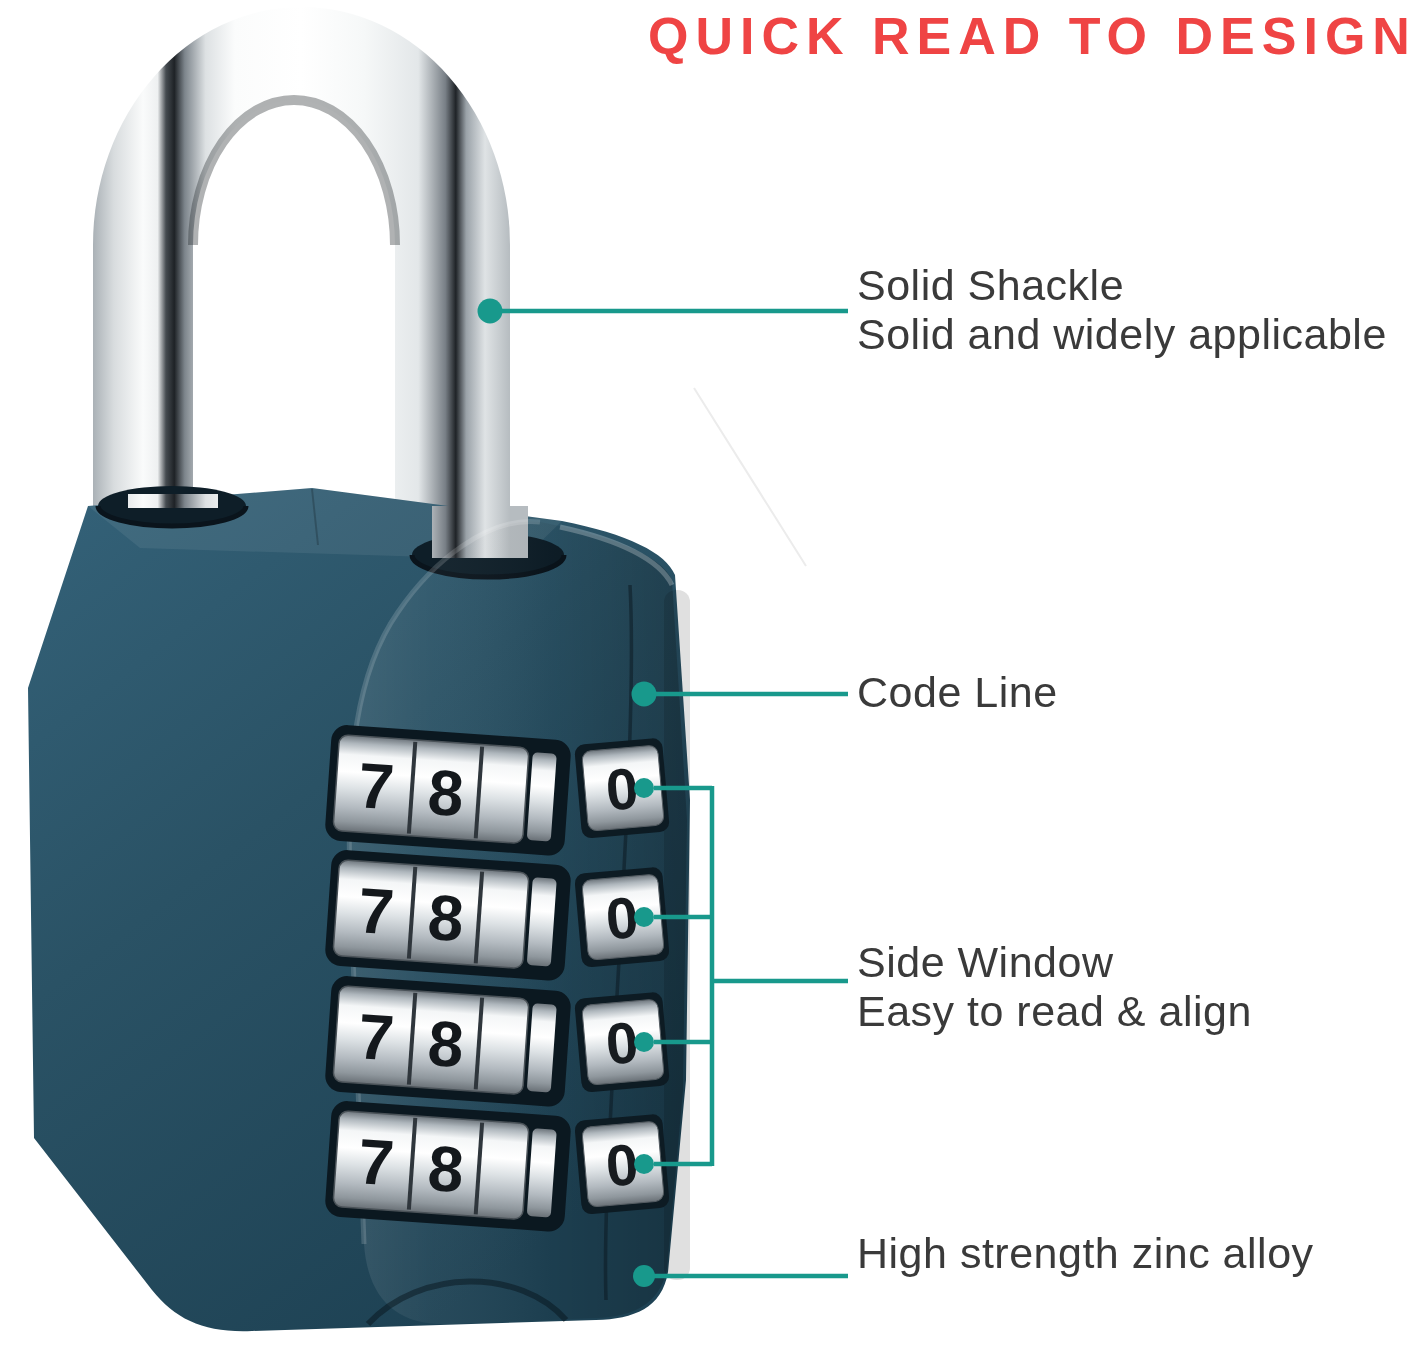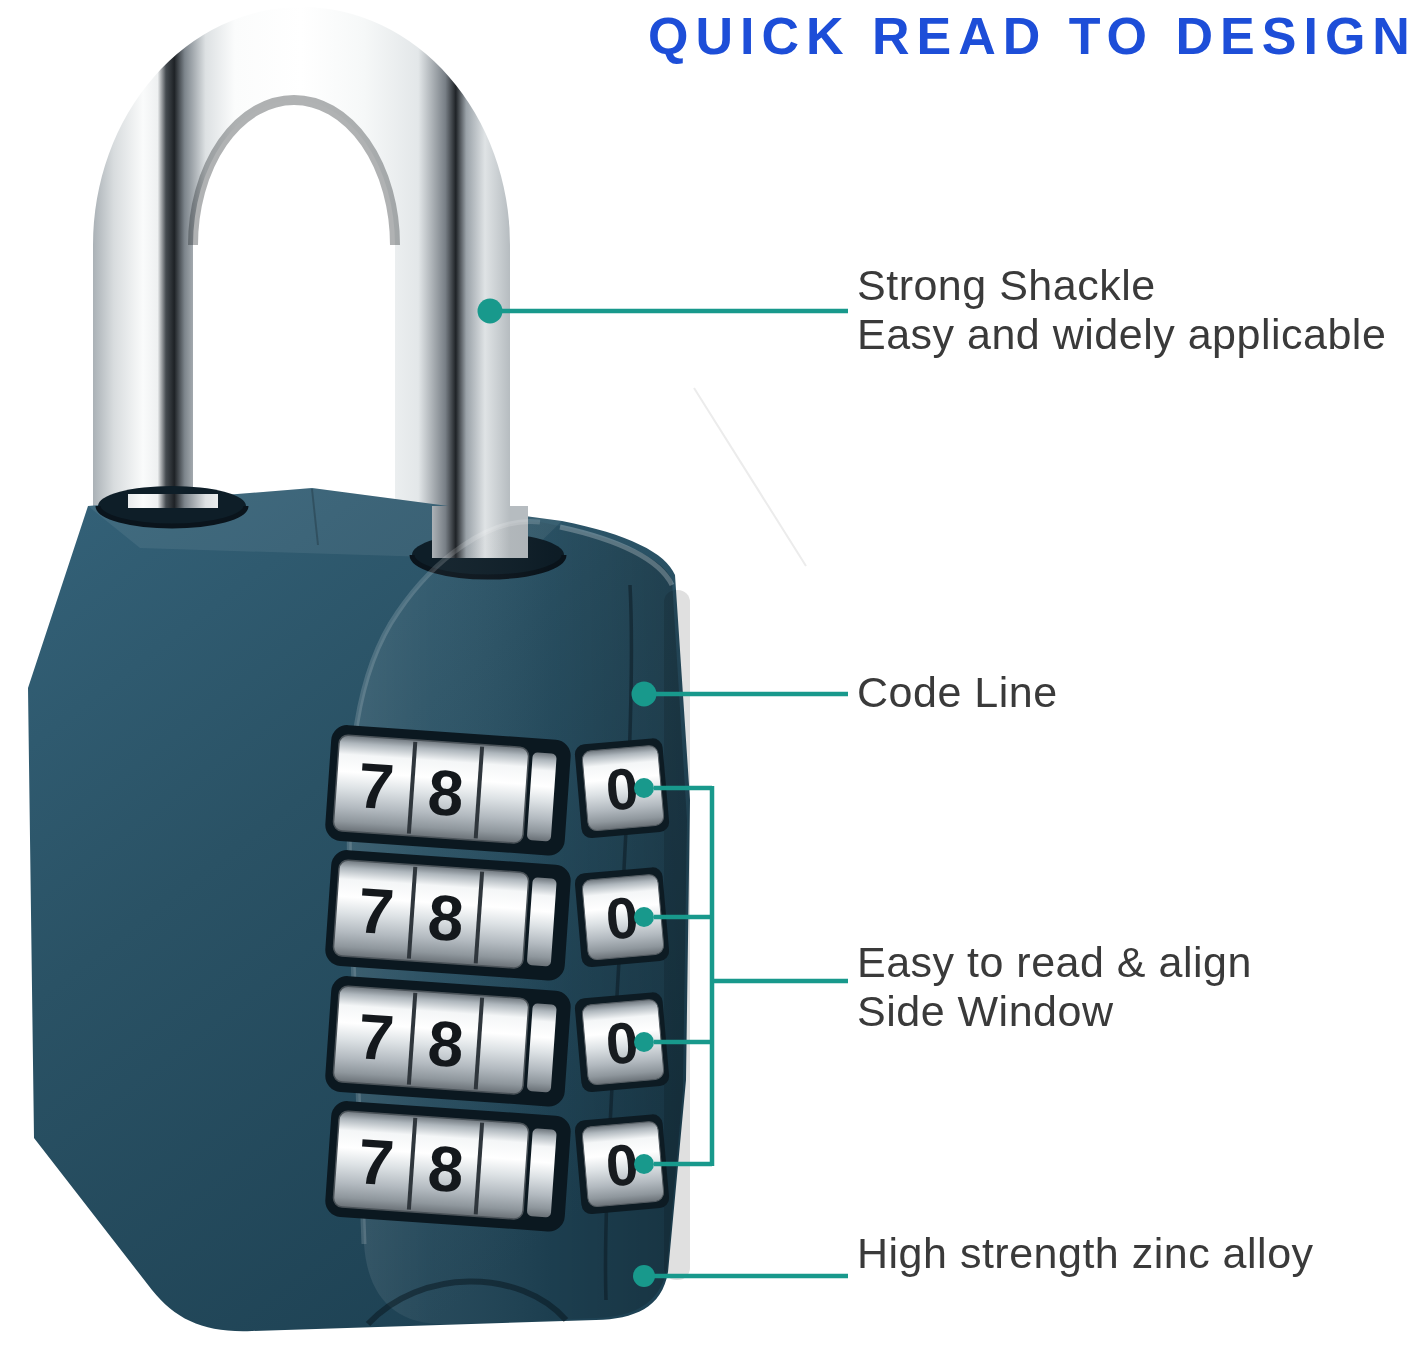--- a/index.html
+++ b/index.html
@@ -10,21 +10,21 @@
     overflow:hidden;
     font-family:"Liberation Sans", sans-serif;
   }
   .lock-svg{position:absolute;left:0;top:0;}
   .page-title{
     position:absolute;
     left:648px;top:6px;
     font-size:52px;
     font-weight:bold;
     letter-spacing:7px;
-    color:#1d4ed8;
+    color:#ef4444;
     white-space:nowrap;
   }
   .label-block{
     position:absolute;
     left:857px;
     color:#3a3a3a;
     font-size:43px;
     line-height:49px;
     letter-spacing:0.5px;
     white-space:nowrap;
@@ -206,30 +206,30 @@
       <circle class="callout-dot" cx="644" cy="1164" r="10"></circle>
 
       <line class="callout-line" x1="654" y1="1276" x2="848" y2="1276"></line>
       <circle class="callout-dot" cx="644" cy="1276" r="11"></circle>
     </g>
   </svg>
 
   <div class="page-title">QUICK READ TO DESIGN</div>
 
   <div class="label-block" style="top:261px">
-    <div>Strong Shackle</div>
-    <div>Easy and widely applicable</div>
+    <div>Solid Shackle</div>
+    <div>Solid and widely applicable</div>
   </div>
 
   <div class="label-block" style="top:668px">
     <div>Code Line</div>
   </div>
 
   <div class="label-block" style="top:938px">
+    <div>Side Window</div>
     <div>Easy to read &amp; align</div>
-    <div>Side Window</div>
   </div>
 
   <div class="label-block" style="top:1229px">
     <div>High strength zinc alloy</div>
   </div>
 
 </div>
 
 </body></html>

